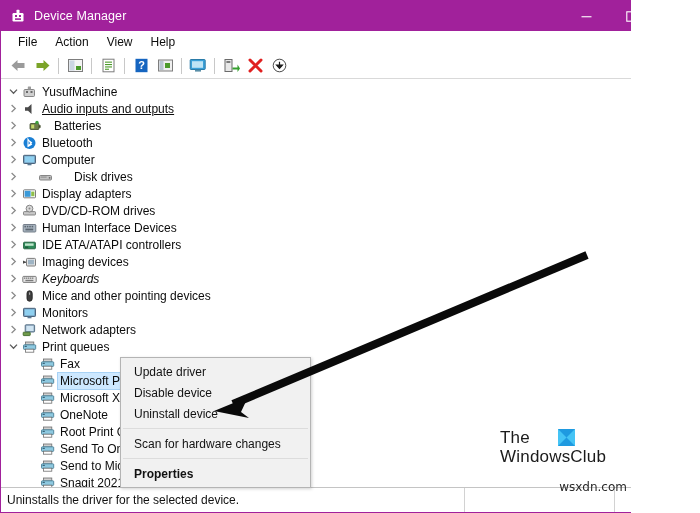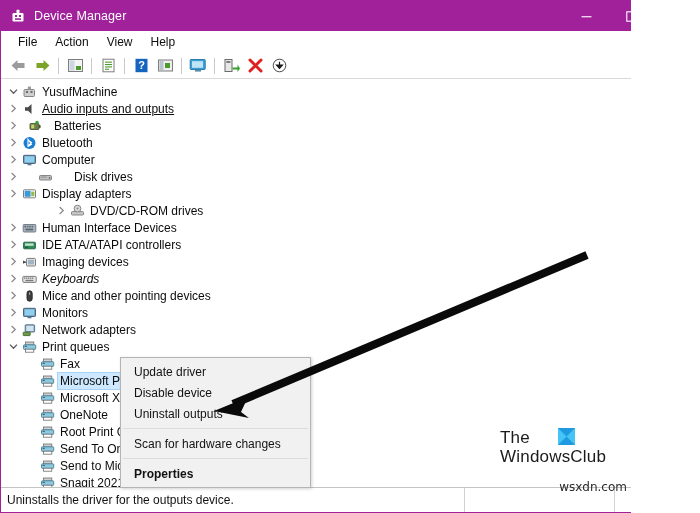--- a/index.html
+++ b/index.html
@@ -235,21 +235,21 @@
   .wm-club {
     position: absolute;
     left: 500px;
     top: 428px;
     z-index: 35;
     font-size: 17px;
     line-height: 19px;
     color: #1b1b1b;
     letter-spacing: 0.2px;
   }
-  .wm-club .wm-row1 { display: flex; align-items: flex-start; }
+  .wm-club .wm-row1 { display: flex; align-items: center; }
   .wm-logo {
     width: 17px; height: 17px;
     margin-left: 28px;
     flex: 0 0 auto;
   }
   .wm-wsxdn {
     position: absolute;
     right: 4px;
     bottom: 19px;
     font-size: 12px;
@@ -475,21 +475,21 @@
               </span>
               <span class="ico">
                 <svg width="15" height="14" viewBox="0 0 15 14">
                   <rect x="1.5" y="2.8" width="12" height="8" rx="0.8" fill="#ffffff" stroke="#6f6f6f" stroke-width="0.9"></rect>
                   <rect x="2.6" y="3.8" width="6" height="6" fill="#3a9ad9"></rect>
                   <rect x="9.2" y="4.6" width="3.2" height="4.6" fill="#8fbf4a"></rect>
                 </svg>
               </span>
               <span class="lbl">Display adapters</span>
             </div>
-            <div class="row" style="padding-left: 4px; margin-left: 48px;">
+            <div class="row" style="padding-left: 4px;">
               <span class="twisty">
                 <svg width="9" height="9" viewBox="0 0 9 9">
                   <path d="M2.6 1 L6.3 4.5 L2.6 8" stroke="#8a8a8a" stroke-width="1.25" fill="none"></path>
                 </svg>
               </span>
               <span class="ico">
                 <svg width="15" height="14" viewBox="0 0 15 14">
                   <rect x="1.5" y="7.6" width="12" height="3.4" rx="0.8" fill="#c9c9c9" stroke="#7c7c7c" stroke-width="0.9"></rect>
                   <circle cx="7.5" cy="4.6" r="3.4" fill="#d8d8d8" stroke="#7c7c7c" stroke-width="0.9"></circle>
                   <circle cx="7.5" cy="4.6" r="1" fill="#8a8a8a"></circle>
@@ -735,35 +735,35 @@
         </div>
         <div class="vs-arrow">
           <svg width="9" height="7" viewBox="0 0 9 7">
               <path d="M1 1.7 L4.5 5.6 L8 1.7" stroke="#4a4a4a" stroke-width="1.3" fill="none"></path>
             </svg>
         </div>
       </div>
     </div>
 
     <div class="statusbar">
-      <span class="status-text">Uninstalls the driver for the outputs device.</span>
+      <span class="status-text">Uninstalls the driver for the selected device.</span>
       <span class="status-sep" style="left:463px;"></span>
       <span class="status-sep" style="left:613px;"></span>
     </div>
   </div>
 
   <div class="ctxmenu" id="ctxmenu">
       <div class="ctx-item">
         <span>Update driver</span>
       </div>
       <div class="ctx-item">
         <span>Disable device</span>
       </div>
       <div class="ctx-item">
-        <span>Uninstall outputs</span>
+        <span>Uninstall device</span>
       </div>
       <div class="ctx-sep"></div>
       <div class="ctx-item">
         <span>Scan for hardware changes</span>
       </div>
       <div class="ctx-sep"></div>
       <div class="ctx-item bold">
         <span>Properties</span>
       </div>
     </div>

